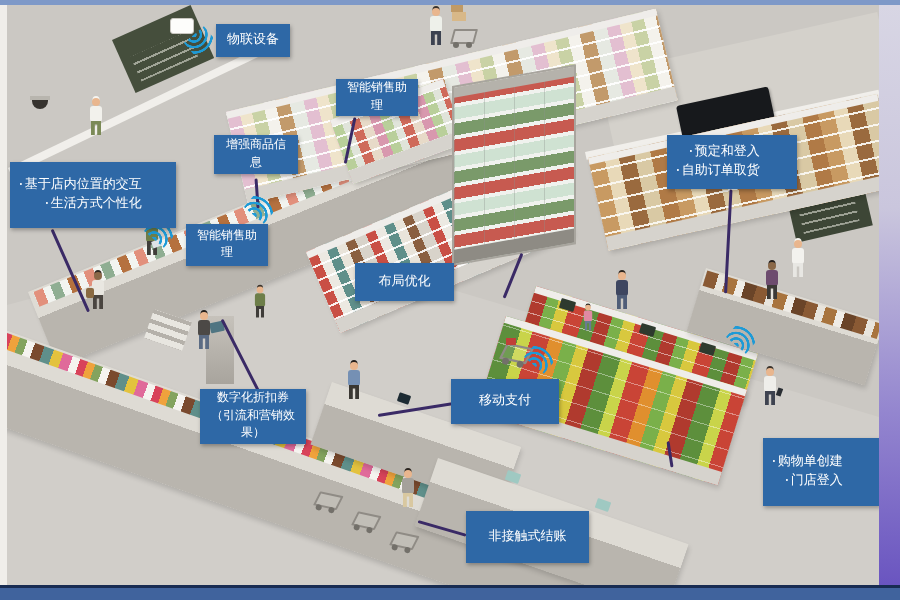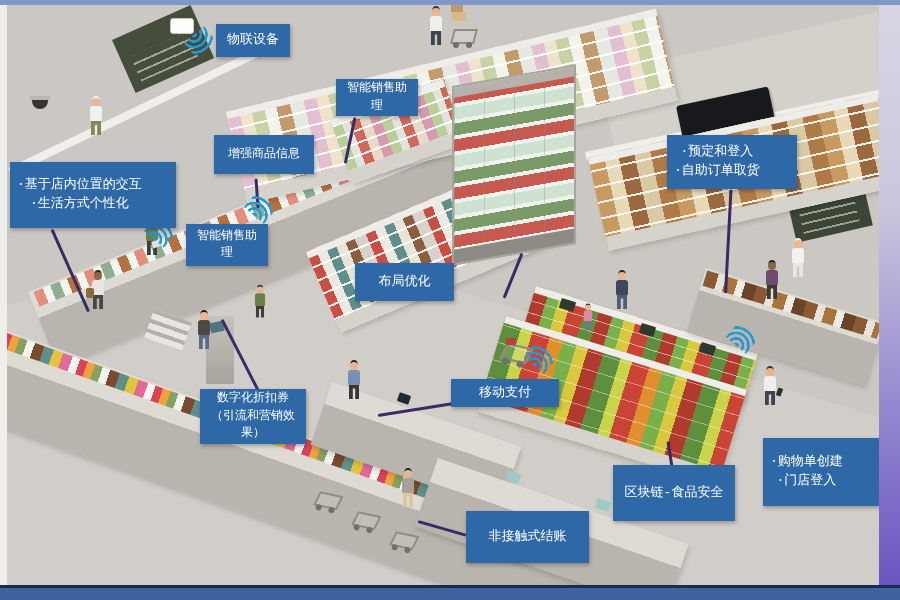--- a/index.html
+++ b/index.html
@@ -14,21 +14,21 @@
       background:var(--bottom-bar,#40639d);border-top:3px solid #182c52;z-index:60}
   
   .floor{position:absolute;left:7px;top:235px;width:872px;height:350px;background:#d1cec9;z-index:1;
       clip-path:polygon(0 20%,30% 0,100% 52%,100% 100%,0 100%)}
   .trim{position:absolute;height:8px;background:#f1efeb;transform-origin:0 0;z-index:3}
   .wallpanel{position:absolute;background:#d4d1cb;transform-origin:0 0;z-index:2}
   
   .label{position:absolute;z-index:40;background:var(--label-bg,#2e68a6);color:var(--label-text,#fff);
       display:flex;align-items:center;justify-content:center;text-align:center;font-size:13px;line-height:1.45;
       box-shadow:1px 2px 4px rgba(0,0,0,.3);padding:4px 7px;box-sizing:border-box}
-  .label.left{justify-content:flex-start;text-align:center;white-space:pre-line}
+  .label.left{justify-content:flex-start;text-align:right;white-space:pre-line}
   .label.prewrap{white-space:pre-line}
   .f12{font-size:12px}.f11{font-size:12px}
   
   .conn{position:absolute;height:3px;background:var(--connector,#3a2a66);transform-origin:0 50%;z-index:35;border-radius:2px}
   
   .wifi{position:absolute;width:26px;height:22px;z-index:36;background:
       radial-gradient(circle at 50% 100%, var(--wifi-blue,#1e9ad6) 0 2.5px, transparent 3px),
       radial-gradient(circle at 50% 100%, transparent 0 5.5px, var(--wifi-blue,#1e9ad6) 6px 8px, transparent 8.5px),
       radial-gradient(circle at 50% 100%, transparent 0 11px, var(--wifi-blue,#1e9ad6) 11.5px 13.5px, transparent 14px),
       radial-gradient(circle at 50% 100%, transparent 0 16.5px, var(--wifi-blue,#1e9ad6) 17px 19px, transparent 19.5px)}
@@ -151,31 +151,30 @@
   <div class="conn" style="left:256px;top:177px;width:30px;transform:rotate(86deg)"></div>
   <div class="conn" style="left:355px;top:116px;width:47px;transform:rotate(102deg)"></div>
   <div class="conn" style="left:522px;top:252px;width:48px;transform:rotate(112deg)"></div>
   <div class="conn" style="left:731px;top:188px;width:104px;transform:rotate(93deg)"></div>
   <div class="conn" style="left:378px;top:414px;width:75px;transform:rotate(-9deg)"></div>
   <div class="conn" style="left:418px;top:520px;width:50px;transform:rotate(16deg)"></div>
   <div class="conn" style="left:668px;top:440px;width:26px;transform:rotate(81deg)"></div>
 
   <div class="label" style="left:216px;top:24px;width:74px;height:33px">物联设备</div>
   <div class="label f12" style="left:336px;top:79px;width:82px;height:37px">智能销售助理</div>
-  <div class="label f12" style="left:214px;top:135px;width:100px;height:39px">增强商品信息</div>
+  <div class="label f12" style="left:214px;top:135px;width:84px;height:39px">增强商品信息</div>
   <div class="label left" style="left:10px;top:162px;width:166px;height:66px">·基于店内位置的交互
 ·生活方式个性化</div>
   <div class="label f12" style="left:186px;top:224px;width:82px;height:42px">智能销售助理</div>
   <div class="label" style="left:355px;top:263px;width:99px;height:38px">布局优化</div>
   <div class="label left" style="left:667px;top:135px;width:130px;height:54px">·预定和登入
 ·自助订单取货</div>
   <div class="label prewrap f11" style="left:200px;top:389px;width:106px;height:55px">数字化折扣券
 （引流和营销效果）</div>
-  <div class="label" style="left:451px;top:379px;width:108px;height:28px">移动支付</div>
-  <div class="label" style="left:613px;top:465px;width:122px;height:56px">区块链-食品安全</div>
+  <div class="label" style="left:451px;top:379px;width:108px;height:45px">移动支付</div>
   <div class="label left" style="left:763px;top:438px;width:117px;height:68px">·购物单创建
 ·门店登入</div>
   <div class="label" style="left:466px;top:511px;width:123px;height:52px">非接触式结账</div>
 
   <div class="bar-top"></div>
   <div class="strip-left"></div>
   <div class="strip-right"></div>
   <div class="bar-bottom"></div>
 </div>
 

